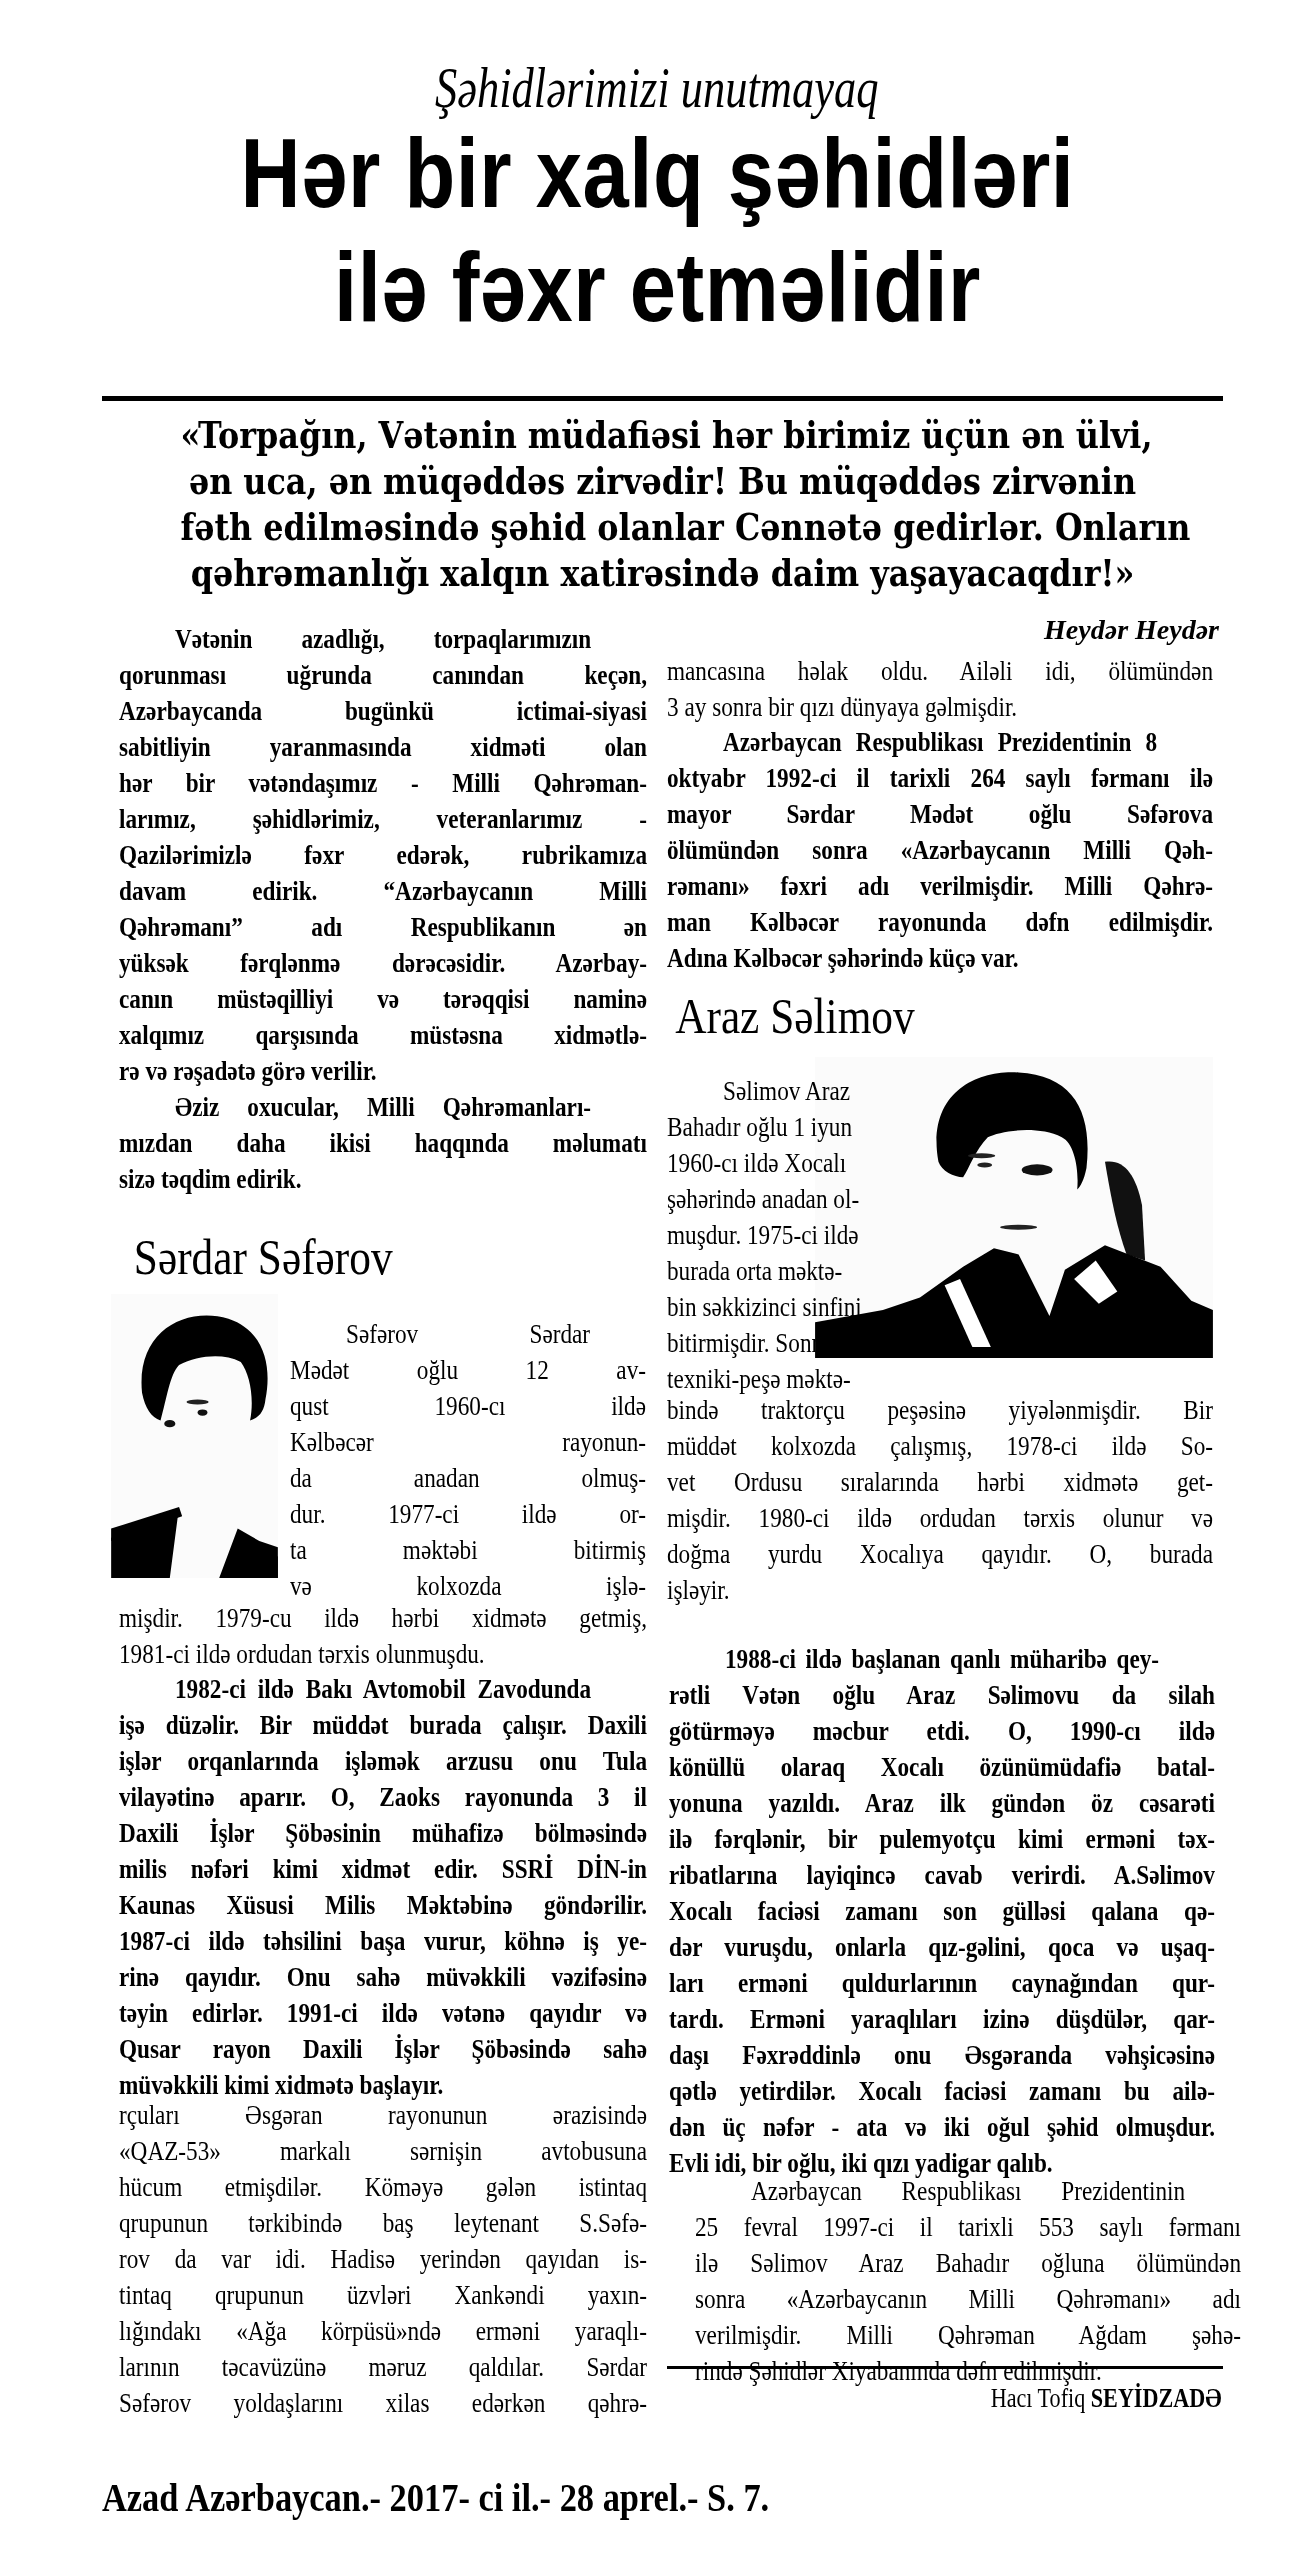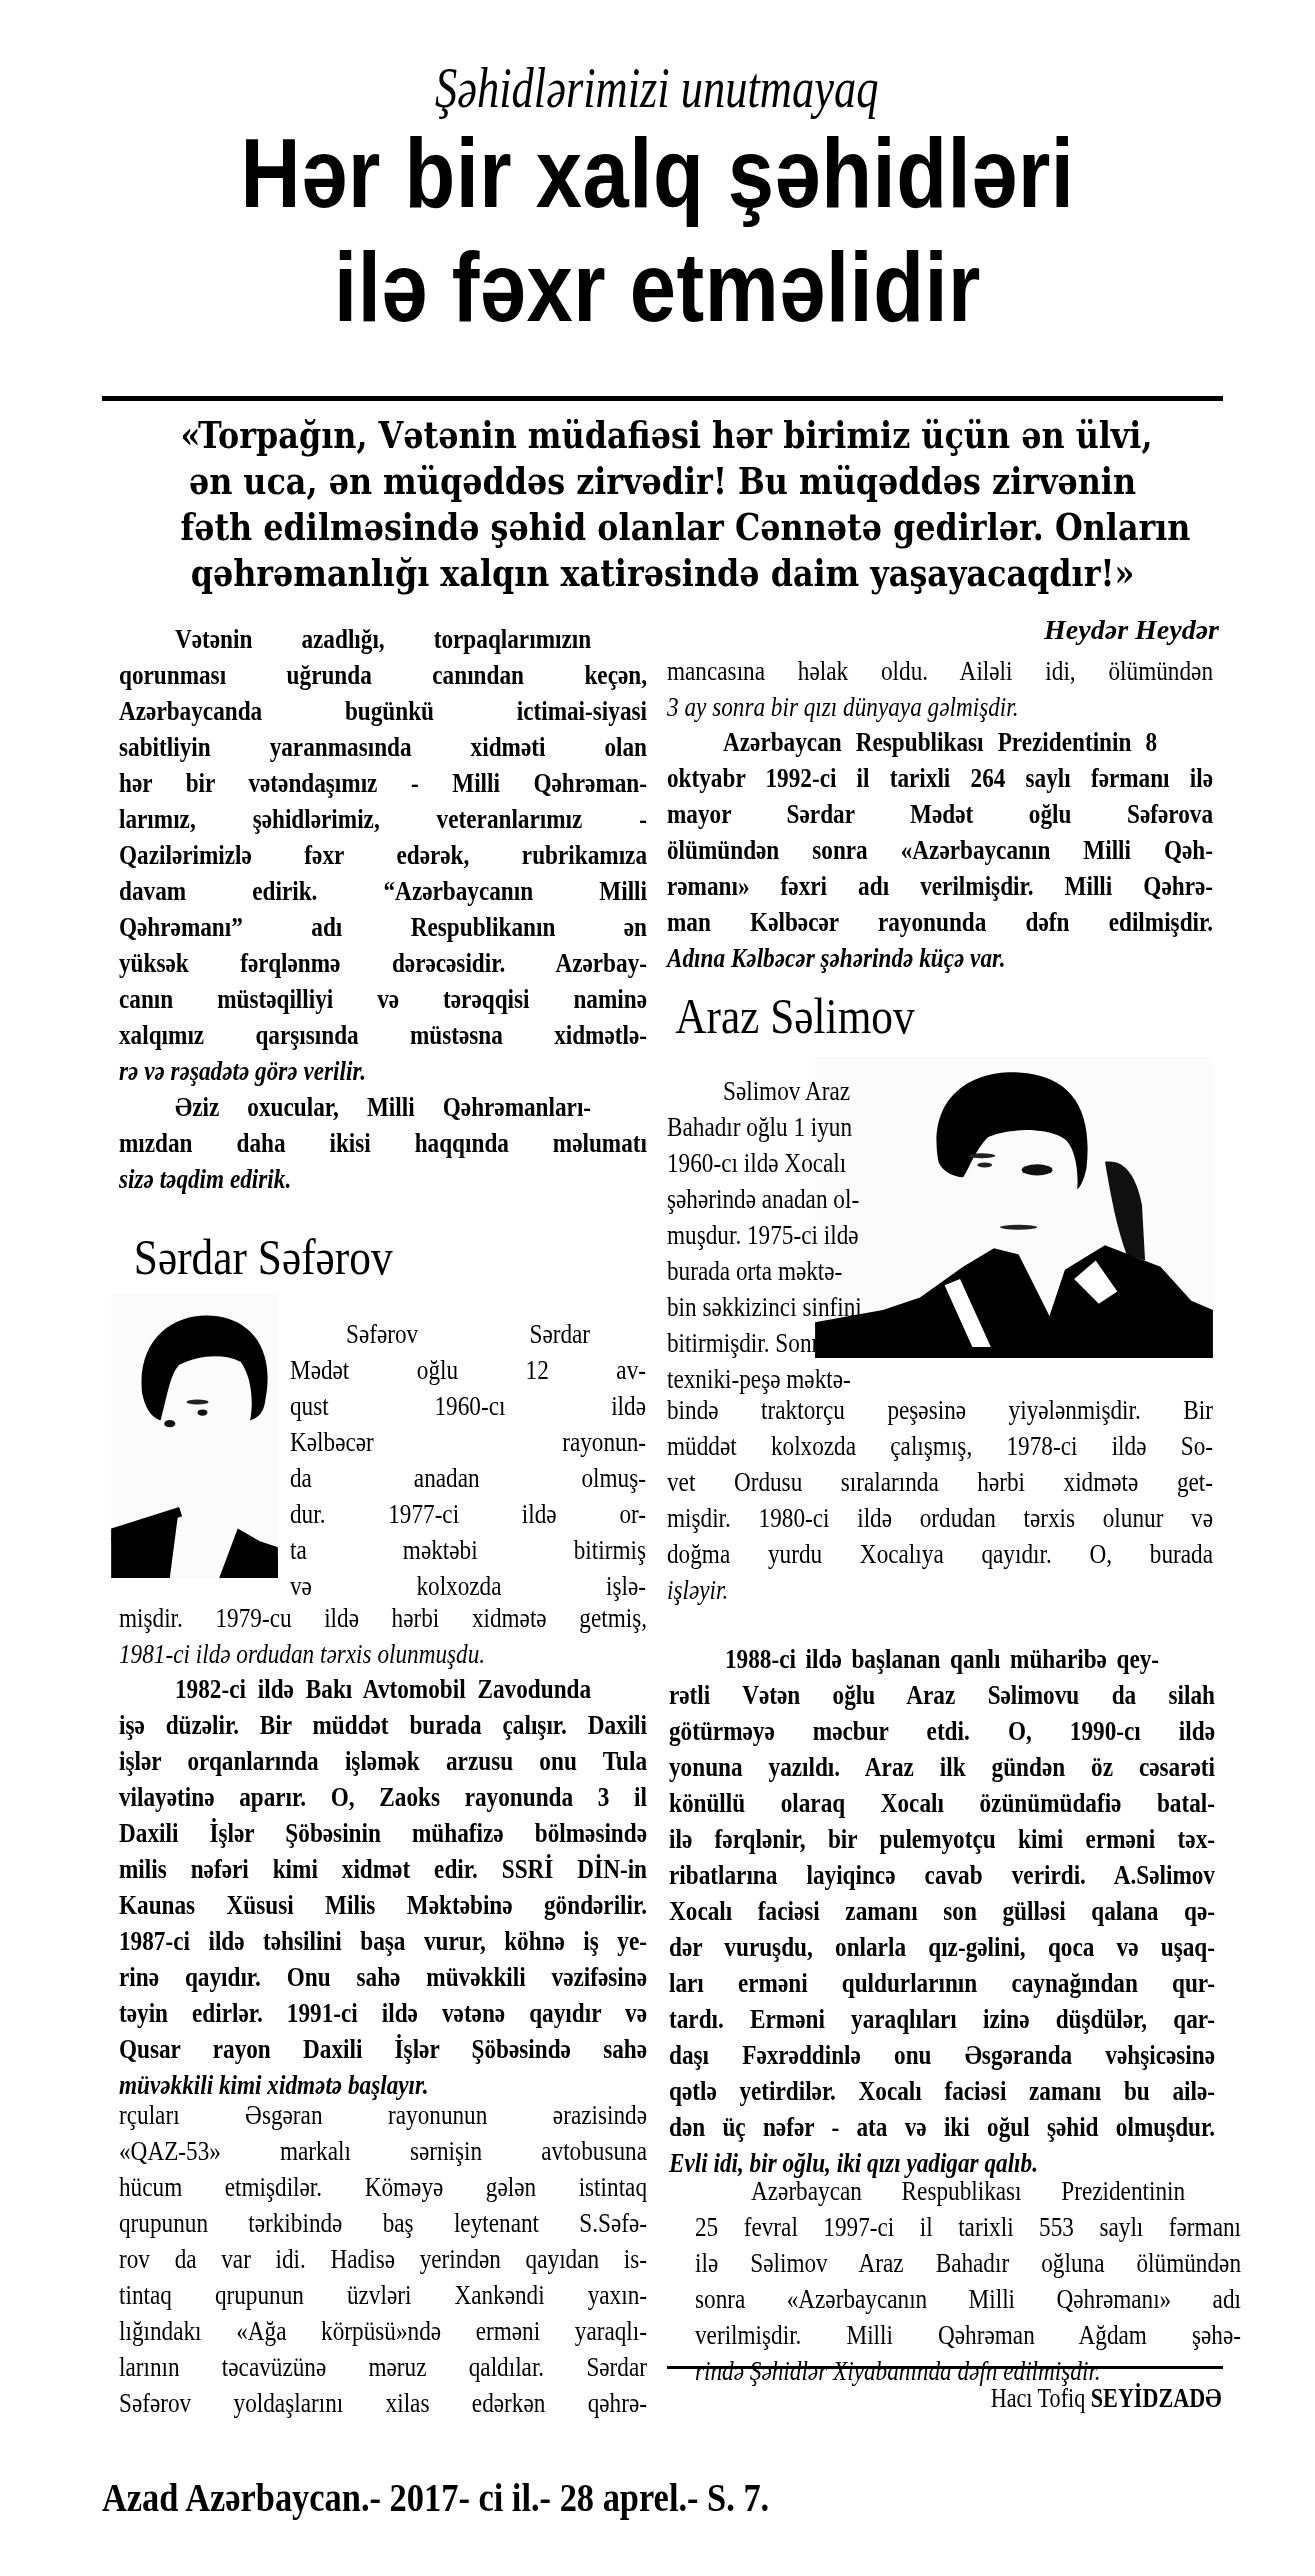--- a/index.html
+++ b/index.html
@@ -30,21 +30,21 @@
   .author {
     right: 96px; top: 613px;
     font-family: "Liberation Serif", serif; font-style: italic; font-weight: bold;
     font-size: 28px; line-height: 33px;
   }
 
   .col { font-family: "Liberation Serif", serif; font-size: 27px; line-height: 36px; text-align: justify; }
   .b { font-weight: bold; }
   .ind { text-indent: 56px; }
   .line { display: block; text-align: justify; text-align-last: justify; white-space: nowrap; height: 36px; overflow: visible; }
-  .line.last { text-align-last: left; font-style: italic; }
+  .line.last { text-align-last: left; }
   .line.ind { padding-left: 56px; text-indent: 0; }
   .cond { transform: scaleX(0.86); transform-origin: 0 0; width: 116%; display: block; }
 
   .sec-head {
     font-family: "Liberation Serif", serif; font-size: 51px; line-height: 56px; text-align: left;
   }
   .sec-head .sh { display: inline-block; transform: scaleX(0.85); }
   .head-sardar { left: 111px; top: 1229px; width: 543px; }
   .head-araz { left: 654px; top: 988px; width: 568px; }
 
@@ -363,24 +363,24 @@
     <span class="line ind">
       <span class="cond" style="text-align: justify; text-align-last: justify; width: calc(116.279% - 65px);">1988-ci ildə başlanan qanlı müharibə qey-</span>
     </span>
     <span class="line">
       <span class="cond" style="text-align: justify; text-align-last: justify; width: 116.279%;">rətli Vətən oğlu Araz Səlimovu da silah</span>
     </span>
     <span class="line">
       <span class="cond" style="text-align: justify; text-align-last: justify; width: 116.279%;">götürməyə məcbur etdi. O, 1990-cı ildə</span>
     </span>
     <span class="line">
+      <span class="cond" style="text-align: justify; text-align-last: justify; width: 116.279%;">könüllü olaraq Xocalı özünümüdafiə batal-</span>
+    </span>
+    <span class="line">
       <span class="cond" style="text-align: justify; text-align-last: justify; width: 116.279%;">yonuna yazıldı. Araz ilk gündən öz cəsarəti</span>
-    </span>
-    <span class="line">
-      <span class="cond" style="text-align: justify; text-align-last: justify; width: 116.279%;">könüllü olaraq Xocalı özünümüdafiə batal-</span>
     </span>
     <span class="line">
       <span class="cond" style="text-align: justify; text-align-last: justify; width: 116.279%;">ilə fərqlənir, bir pulemyotçu kimi erməni təx-</span>
     </span>
     <span class="line">
       <span class="cond" style="text-align: justify; text-align-last: justify; width: 116.279%;">ribatlarına layiqincə cavab verirdi. A.Səlimov</span>
     </span>
     <span class="line">
       <span class="cond" style="text-align: justify; text-align-last: justify; width: 116.279%;">Xocalı faciəsi zamanı son gülləsi qalana qə-</span>
     </span>

